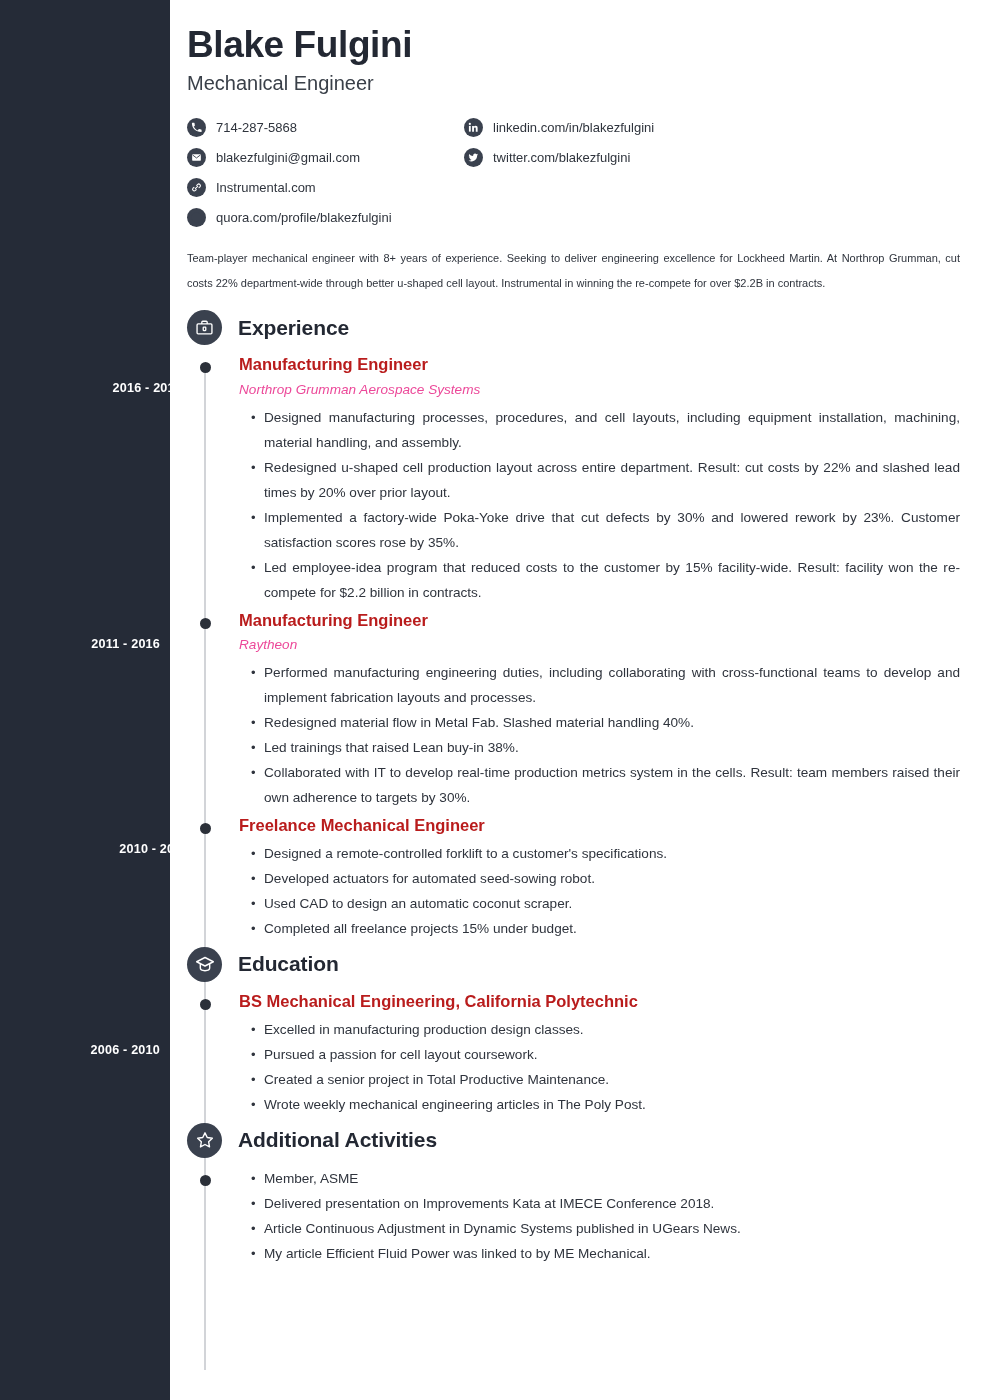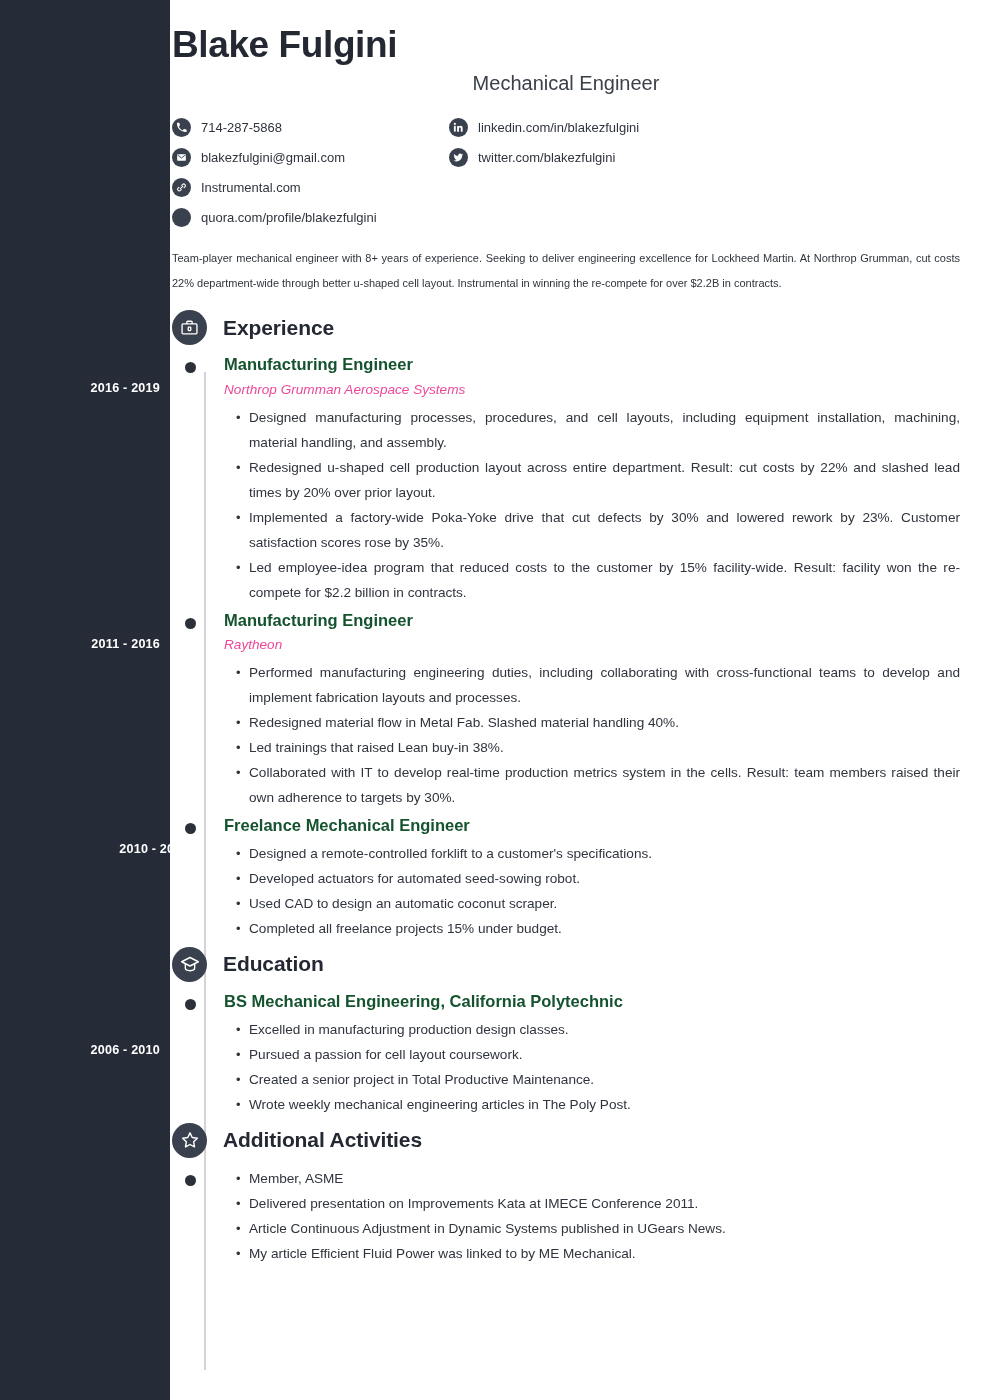--- a/index.html
+++ b/index.html
@@ -24,38 +24,37 @@
   }
 
   
   .page {
     position: absolute;
     left: 170px; top: 0;
     width: 820px;
     height: 1400px;
   }
 
-  .inner { padding: 22px 30px 0 2px; }
+  .inner { padding: 22px 30px 0 17px; }
 
   
   .name {
     font-size: 37px;
     font-weight: bold;
     letter-spacing: -0.4px;
     color: #232833;
     margin: 0 0 2px 0;
     line-height: 1.25;
   }
   .job-title {
     font-size: 20px;
     font-weight: normal;
     color: #3a4049;
     margin: 0 0 16px 0;
     line-height: 1.3;
-    text-align: center;
   }
 
   
   .contacts {
     display: flex;
     flex-wrap: wrap;
     margin-bottom: 14px;
   }
   .contact-col { width: 277px; }
   .contact-col.right { width: 400px; }
@@ -134,21 +133,21 @@
     left: 13px;
     top: 9px;
     width: 11px; height: 11px;
     border-radius: 50%;
     background: #2b3039;
     z-index: 2;
   }
   .entry-title {
     font-size: 16.5px;
     font-weight: bold;
-    color: #14532d;
+    color: #b91c1c;
     margin: 0 0 3px 0;
     line-height: 1.45;
   }
   .entry-sub {
     font-size: 13.6px;
     font-style: italic;
     color: #ec4899;
     margin: 0 0 4px 0;
     line-height: 1.5;
   }
@@ -342,27 +341,27 @@
               <svg width="20" height="20" viewBox="0 0 24 24" fill="none" stroke="#ffffff" stroke-width="1.7" stroke-linejoin="round">
                 <path d="M12 3.4l2.7 5.6 6.1.9-4.4 4.3 1 6.1-5.4-2.9-5.4 2.9 1-6.1-4.4-4.3 6.1-.9z"></path>
               </svg>
             </span>
             <span class="sec-title">Additional Activities</span>
           </div>
           <div class="entry">
             <span class="dot"></span>
             <ul class="bullets">
               <li class="nojustify">Member, ASME</li>
-              <li class="nojustify">Delivered presentation on Improvements Kata at IMECE Conference 2011.</li>
+              <li class="nojustify">Delivered presentation on Improvements Kata at IMECE Conference 2018.</li>
               <li class="nojustify">Article Continuous Adjustment in Dynamic Systems published in UGears News.</li>
               <li class="nojustify">My article Efficient Fluid Power was linked to by ME Mechanical.</li>
             </ul>
           </div>
         </div>
       </div>
 
   </div>
 </div>
 
-<div class="date" style="top: 381.25px;">2016 - 2019</div>
+<div class="date" style="top: 381.25px; margin-left: 22px;">2016 - 2019</div>
 <div class="date" style="top: 636.562px;">2011 - 2016</div>
 <div class="date" style="top: 841.875px; margin-left: 28px;">2010 - 2011</div>
 <div class="date" style="top: 1042.8px; padding-left: 20px;">2006 - 2010</div>
 
 </body></html>

